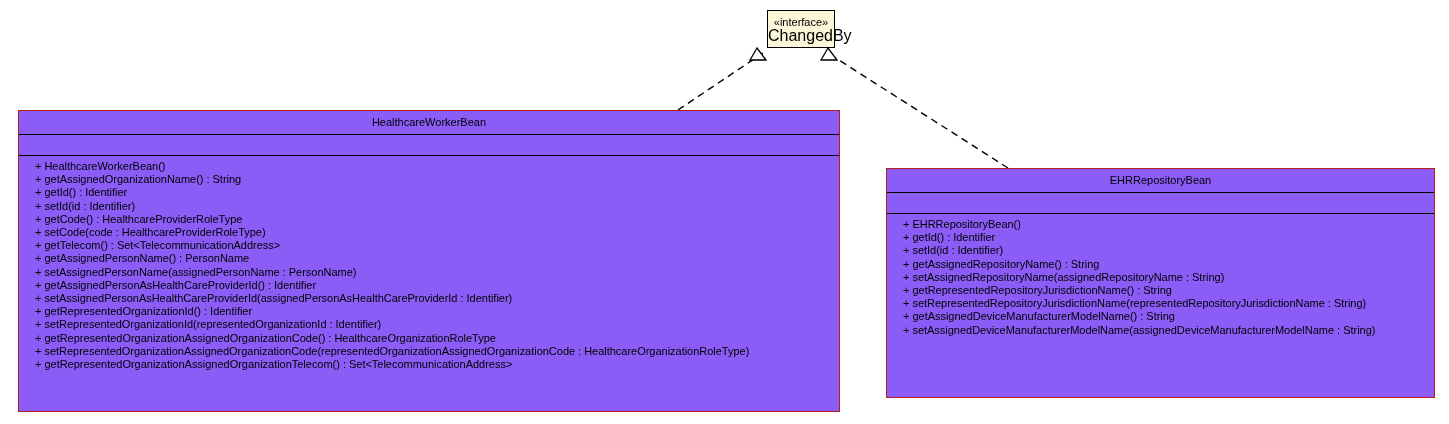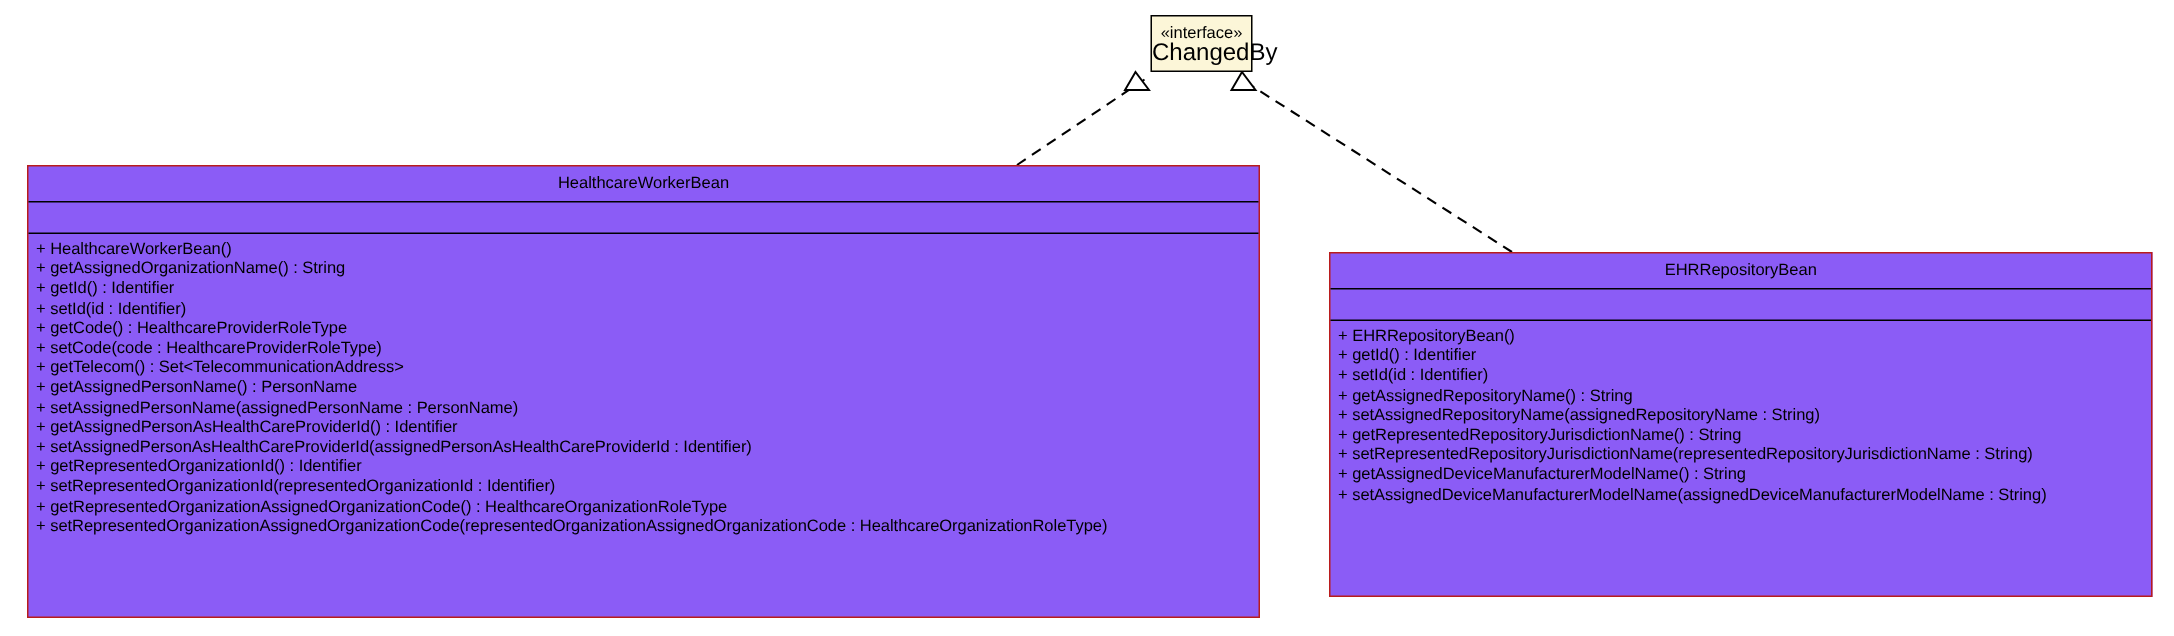--- a/index.html
+++ b/index.html
@@ -50,20 +50,21 @@
   .uml-methods {
     box-sizing: border-box;
     padding: 4px 3px 4px 5px;
   }
   .uml-method {
     font-size: 11px;
     line-height: 13.2px;
     color: #000000;
     white-space: nowrap;
     letter-spacing: -0.02px;
+    margin-left: 11px;
   }
 
   
   .iface-box {
     position: absolute;
     box-sizing: border-box;
     border: 1px solid #000000;
     background: #fcf6d8;
     z-index: 2;
     text-align: center;
@@ -117,20 +118,21 @@
       <div class="uml-method">+ setCode(code : HealthcareProviderRoleType)</div>
       <div class="uml-method">+ getTelecom() : Set&lt;TelecommunicationAddress&gt;</div>
       <div class="uml-method">+ getAssignedPersonName() : PersonName</div>
       <div class="uml-method">+ setAssignedPersonName(assignedPersonName : PersonName)</div>
       <div class="uml-method">+ getAssignedPersonAsHealthCareProviderId() : Identifier</div>
       <div class="uml-method">+ setAssignedPersonAsHealthCareProviderId(assignedPersonAsHealthCareProviderId : Identifier)</div>
       <div class="uml-method">+ getRepresentedOrganizationId() : Identifier</div>
       <div class="uml-method">+ setRepresentedOrganizationId(representedOrganizationId : Identifier)</div>
       <div class="uml-method">+ getRepresentedOrganizationAssignedOrganizationCode() : HealthcareOrganizationRoleType</div>
       <div class="uml-method">+ setRepresentedOrganizationAssignedOrganizationCode(representedOrganizationAssignedOrganizationCode : HealthcareOrganizationRoleType)</div>
+      <div class="uml-method">+ getRepresentedOrganizationAssignedOrganizationTelecom() : Set&lt;TelecommunicationAddress&gt;</div>
     </div>
   </div>
 
   <div class="uml-box" style="left:886px; top:168px; width:549px; height:230px;">
     <div class="uml-title">EHRRepositoryBean</div>
     <div class="uml-attrs"></div>
     <div class="uml-methods">
       <div class="uml-method">+ EHRRepositoryBean()</div>
       <div class="uml-method">+ getId() : Identifier</div>
       <div class="uml-method">+ setId(id : Identifier)</div>

